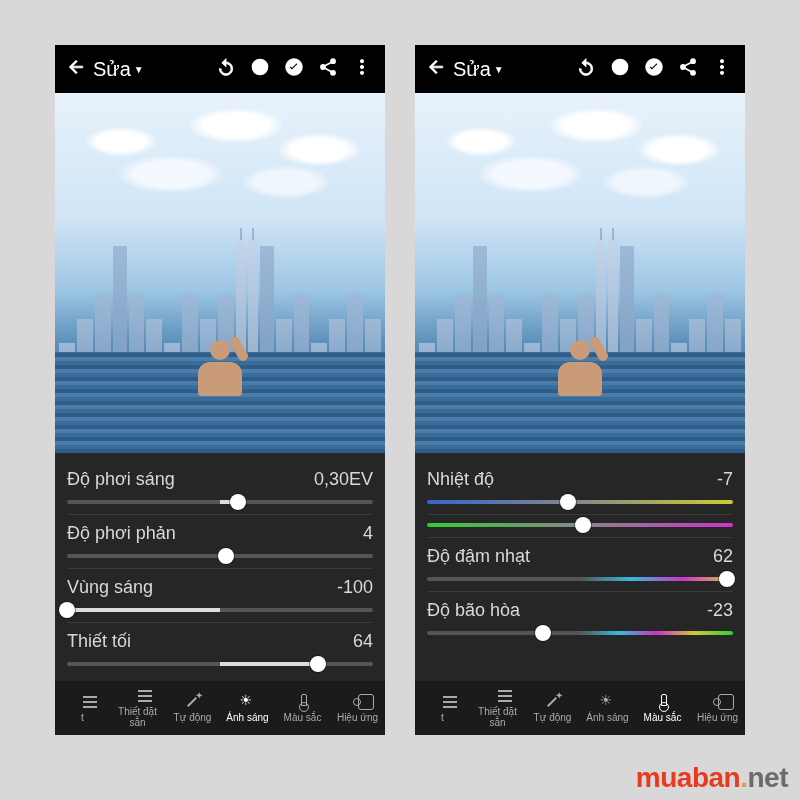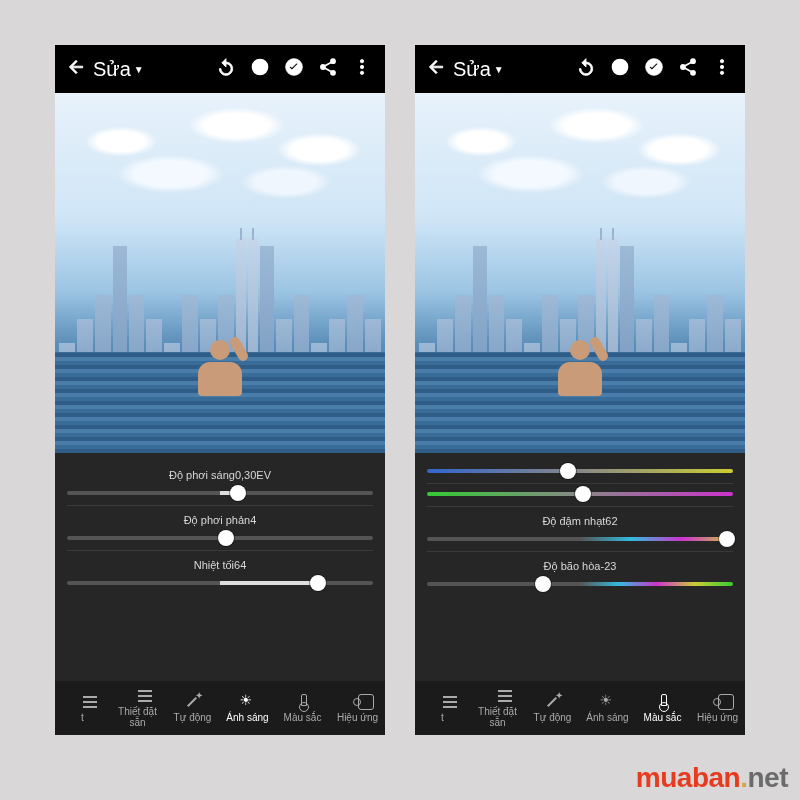--- a/index.html
+++ b/index.html
@@ -79,21 +79,21 @@
   .person .arm { position:absolute; top:-4px; right:6px; width:10px; height:26px; background:#c99b78; border-radius:5px; transform: rotate(-30deg); }
 
   .sliders {
     flex: 1;
     background: #262626;
     padding: 8px 12px 0;
     overflow: hidden;
   }
   .slider-row { padding: 8px 0 10px; border-top: 1px solid #3a3a3a; }
   .slider-row:first-child { border-top: none; }
-  .slider-head { display: flex; justify-content: center; color: #d8d8d8; font-size: 11px; margin-bottom: 10px; }
+  .slider-head { display: flex; justify-content: space-between; color: #d8d8d8; font-size: 18px; margin-bottom: 10px; }
   .track {
     position: relative; height: 4px; background: #555; border-radius: 2px;
   }
   .track .fill { position:absolute; top:0; height:100%; background:#ddd; }
   .track .thumb {
     position:absolute; top:50%; width:16px; height:16px; background:#fff; border-radius:50%;
     transform: translate(-50%,-50%); box-shadow: 0 0 0 1px rgba(0,0,0,.4);
   }
   .track.temp { background: linear-gradient(90deg,#36c,#888,#cc3); }
   .track.tint { background: linear-gradient(90deg,#3c3,#888,#c3c); }
@@ -223,21 +223,31 @@
         <span>Độ phơi phản</span>
         <span>4</span>
       </div>
       <div class="track">
         <div class="fill" style="left:50%;width:2%"></div>
         <div class="thumb" style="left:52%"></div>
       </div>
     </div>
     <div class="slider-row">
       <div class="slider-head">
-        <span>Nhiệt tối</span>
+        <span>Vùng sáng</span>
+        <span>-100</span>
+      </div>
+      <div class="track">
+        <div class="fill" style="left:0%;width:50%"></div>
+        <div class="thumb" style="left:0%"></div>
+      </div>
+    </div>
+    <div class="slider-row">
+      <div class="slider-head">
+        <span>Thiết tối</span>
         <span>64</span>
       </div>
       <div class="track">
         <div class="fill" style="left:50%;width:32%"></div>
         <div class="thumb" style="left:82%"></div>
       </div>
     </div>
       </div>
     <div class="bottombar">
     <div class="tab ">
@@ -338,20 +348,24 @@
         </div>
     <div class="water"></div>
     <div class="person">
           <div class="arm"></div>
           <div class="head"></div>
           <div class="body"></div>
         </div>
   </div>
     <div class="sliders">
     <div class="slider-row">
+      <div class="slider-head">
+        <span>Nhiệt độ</span>
+        <span>-7</span>
+      </div>
       <div class="track temp">
 
         <div class="thumb" style="left:46%"></div>
       </div>
     </div>
     <div class="slider-row">
       <div class="track tint">
 
         <div class="thumb" style="left:51%"></div>
       </div>

